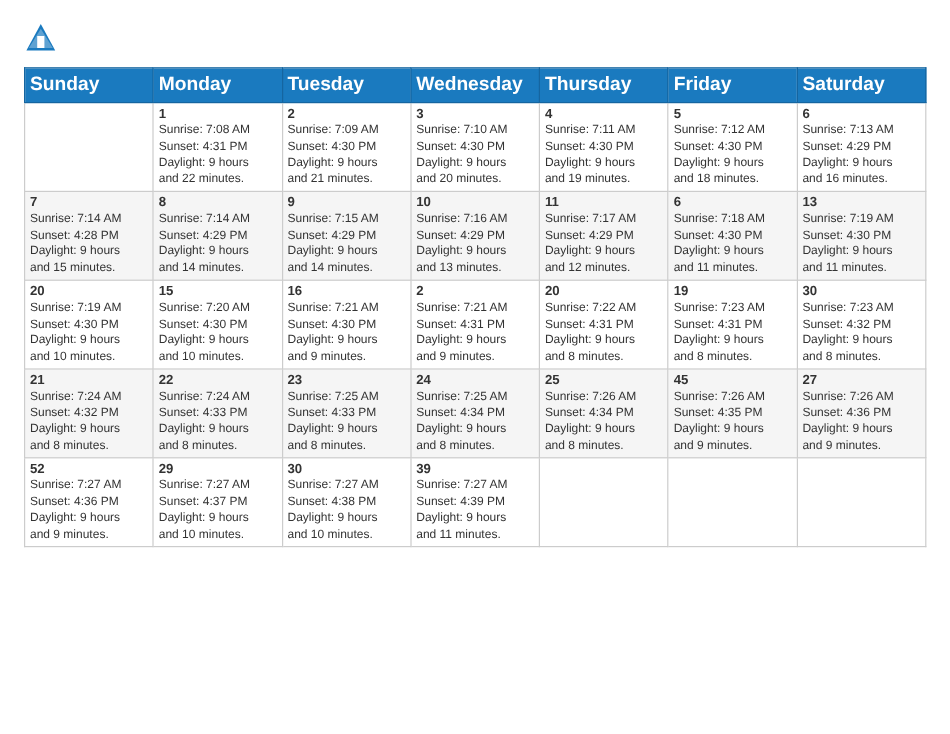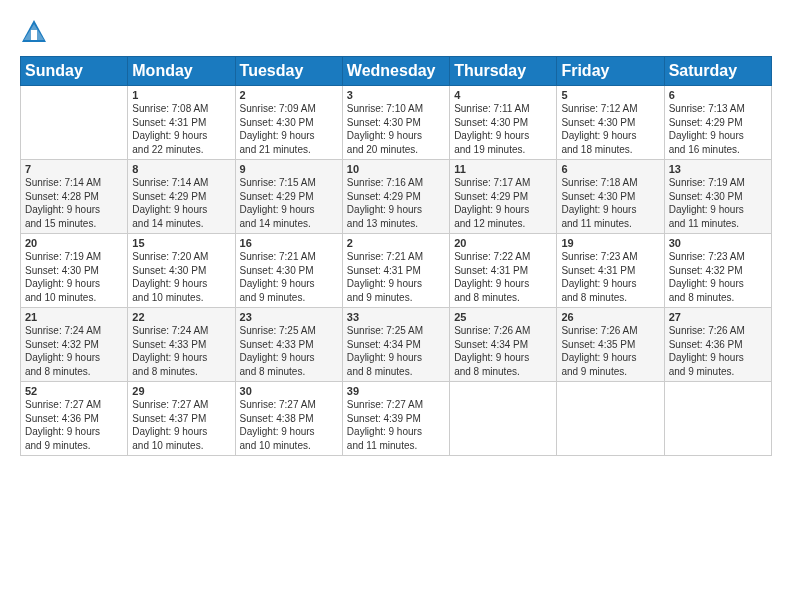--- a/index.html
+++ b/index.html
@@ -229,29 +229,29 @@
           </td>
           <td>
             <span class="day-num">22</span>
             <div class="day-info">Sunrise: 7:24 AM<br>Sunset: 4:33 PM<br>Daylight: 9 hours<br>and 8 minutes.</div>
           </td>
           <td>
             <span class="day-num">23</span>
             <div class="day-info">Sunrise: 7:25 AM<br>Sunset: 4:33 PM<br>Daylight: 9 hours<br>and 8 minutes.</div>
           </td>
           <td>
-            <span class="day-num">33</span>
+            <span class="day-num">24</span>
             <div class="day-info">Sunrise: 7:25 AM<br>Sunset: 4:34 PM<br>Daylight: 9 hours<br>and 8 minutes.</div>
           </td>
           <td>
             <span class="day-num">25</span>
             <div class="day-info">Sunrise: 7:26 AM<br>Sunset: 4:34 PM<br>Daylight: 9 hours<br>and 8 minutes.</div>
           </td>
           <td>
-            <span class="day-num">26</span>
+            <span class="day-num">45</span>
             <div class="day-info">Sunrise: 7:26 AM<br>Sunset: 4:35 PM<br>Daylight: 9 hours<br>and 9 minutes.</div>
           </td>
           <td>
             <span class="day-num">27</span>
             <div class="day-info">Sunrise: 7:26 AM<br>Sunset: 4:36 PM<br>Daylight: 9 hours<br>and 9 minutes.</div>
           </td>
         </tr>
         <tr>
           <td>
             <span class="day-num">52</span>

